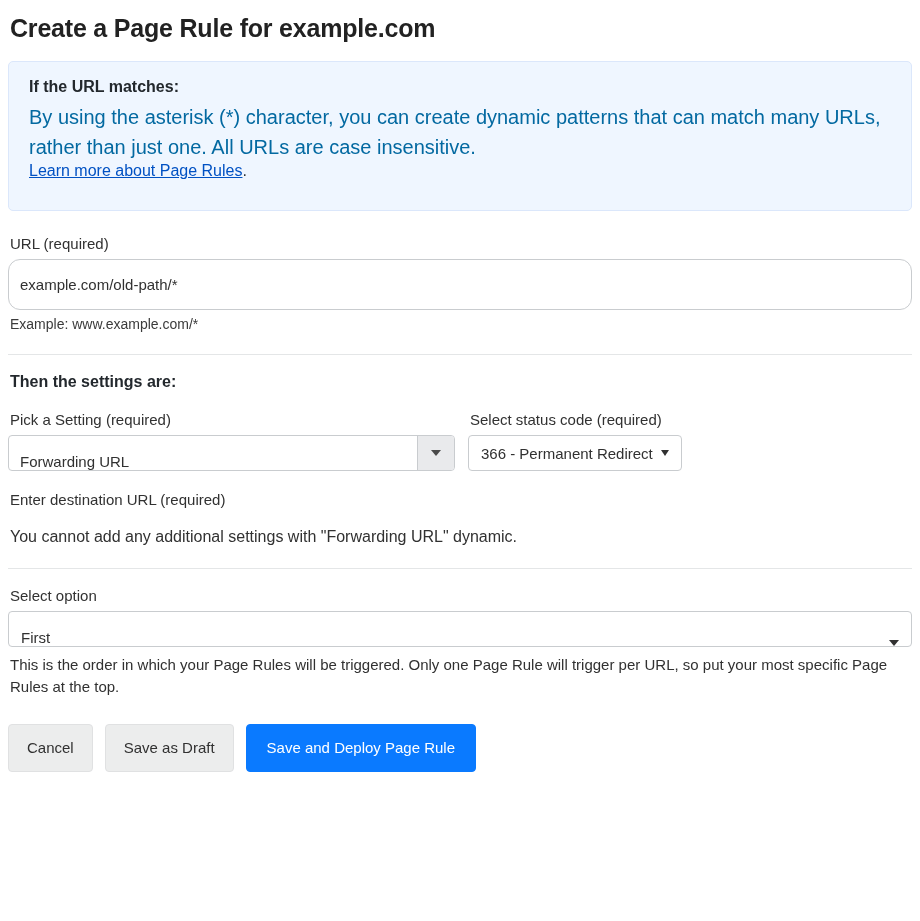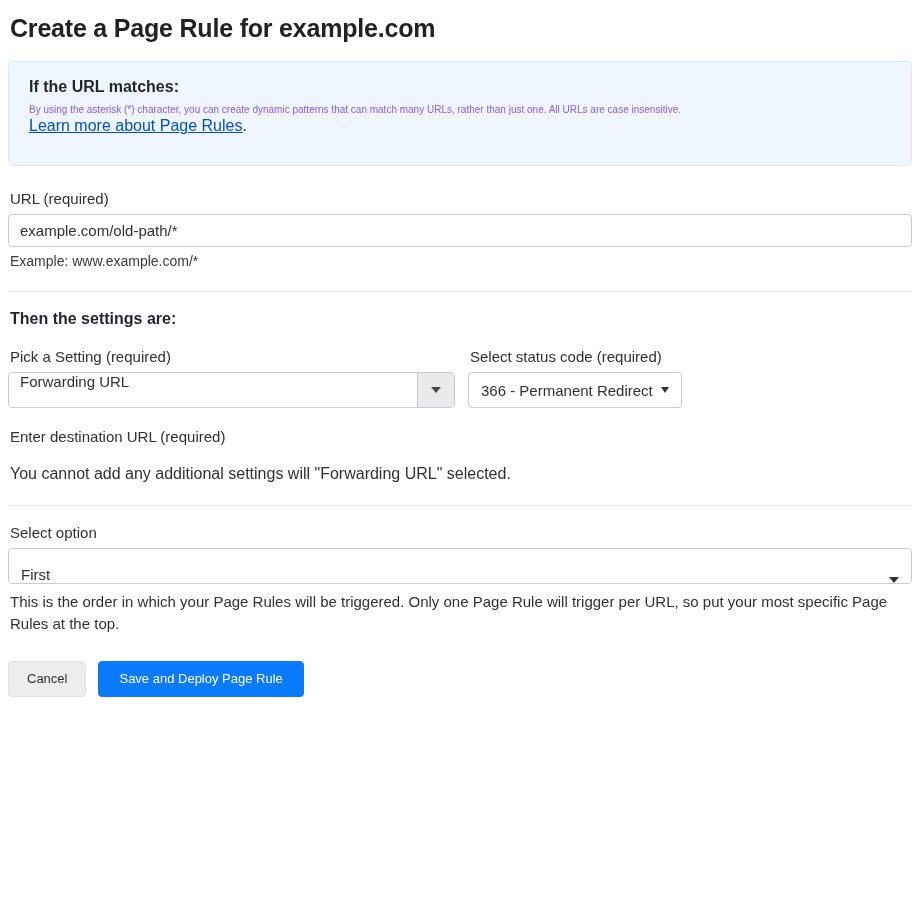--- a/index.html
+++ b/index.html
@@ -33,44 +33,44 @@
     padding: 16px 20px 30px 20px;
     margin: 0 0 24px 0;
   }
   .info-title {
     font-weight: bold;
     font-size: 16px;
     color: #23282d;
     margin-bottom: 6px;
   }
   .info-text {
-    font-size: 10px;
+    font-size: 20px;
     line-height: 1.5;
-    color: #8b5cf6;
+    color: #0369a1;
   }
   .info-link {
     color: #0051c3;
     text-decoration: underline;
     font-size: 16px;
     cursor: pointer;
   }
   .info-link-period {
     font-size: 16px;
     color: #2c3338;
   }
   .field-label {
     font-size: 15px;
     color: #313131;
     margin: 0 0 7px 2px;
   }
   .text-input {
     width: 100%;
-    height: 33px;
-    border: 1px solid #c9cccf;
-    border-radius: 4px;
+    height: 51px;
+    border: 1px solid #c9cccf;
+    border-radius: 12px;
     padding: 0 11px;
     font-size: 15px;
     font-family: "Liberation Sans", sans-serif;
     color: #313131;
     background: #fff;
     outline: none;
   }
   .helper-text {
     font-size: 14px;
     color: #3b3b3b;
@@ -97,21 +97,21 @@
   .select-wrap {
     position: relative;
     display: block;
   }
   .select-box {
     height: 36px;
     border: 1px solid #c9cccf;
     border-radius: 4px;
     background: #fff;
     display: flex;
-    align-items: flex-start;
+    align-items: flex-end;
     font-size: 15px;
     color: #313131;
     padding: 0 11px;
     position: relative;
     cursor: pointer;
   }
   .select-box.with-button {
     padding-right: 44px;
   }
   .select-btn {
@@ -185,23 +185,23 @@
     margin: 7px 0 0 2px;
   }
   .button-row {
     display: flex;
     gap: 12px;
     align-items: center;
     margin-top: 26px;
     padding-bottom: 14px;
   }
   .btn {
-    height: 36px;
-    border-radius: 4px;
-    font-size: 13px;
+    height: 48px;
+    border-radius: 4px;
+    font-size: 15px;
     font-family: "Liberation Sans", sans-serif;
     border: 1px solid transparent;
     cursor: pointer;
     display: inline-flex;
     align-items: center;
     justify-content: center;
     padding: 0 18px;
   }
   .btn-secondary {
     background: #eceded;
@@ -258,30 +258,31 @@
         <span>366 - Permanent Redirect</span>
         <span class="caret-small"></span>
       </div>
     </div>
   </div>
 
   <div class="mt-18">
     <div class="field-label" style="margin-top:20px">Enter destination URL (required)</div>
   </div>
 
-  <div class="note-text">You cannot add any additional settings will "Forwarding URL" selected.</div>
+  <div class="note-text">You cannot add any additional settings with "Forwarding URL" dynamic.</div>
 
   <hr class="divider">
 
 
   <div class="field-label">Select option</div>
   <div class="full-select">
     <span>First</span>
     <span class="caret-right"></span>
   </div>
   <div class="order-helper">This is the order in which your Page Rules will be triggered. Only one Page Rule will trigger per URL, so put your most specific Page Rules at the top.</div>
 
   <div class="button-row">
     <button class="btn btn-secondary">Cancel</button>
+    <button class="btn btn-secondary">Save as Draft</button>
     <button class="btn btn-primary">Save and Deploy Page Rule</button>
   </div>
 
 </div>
 
 </body></html>

